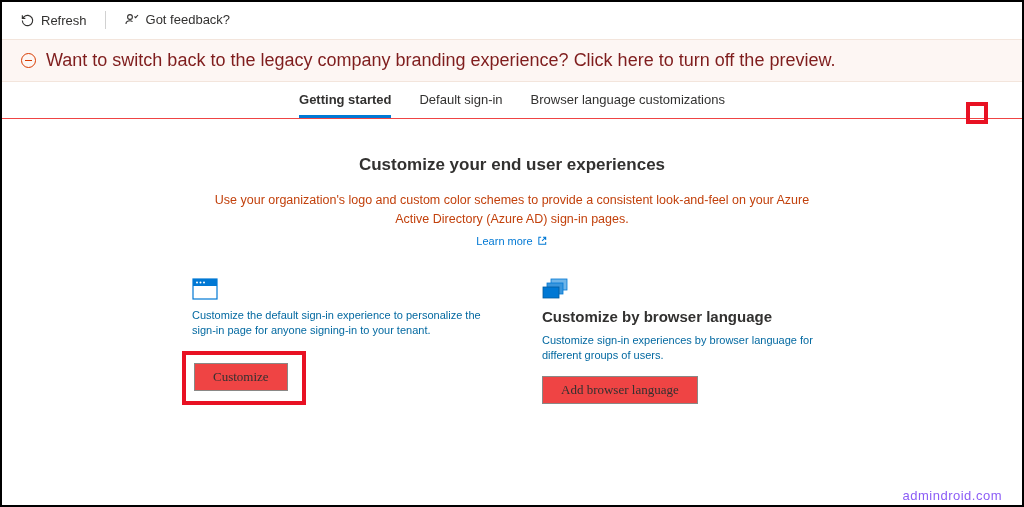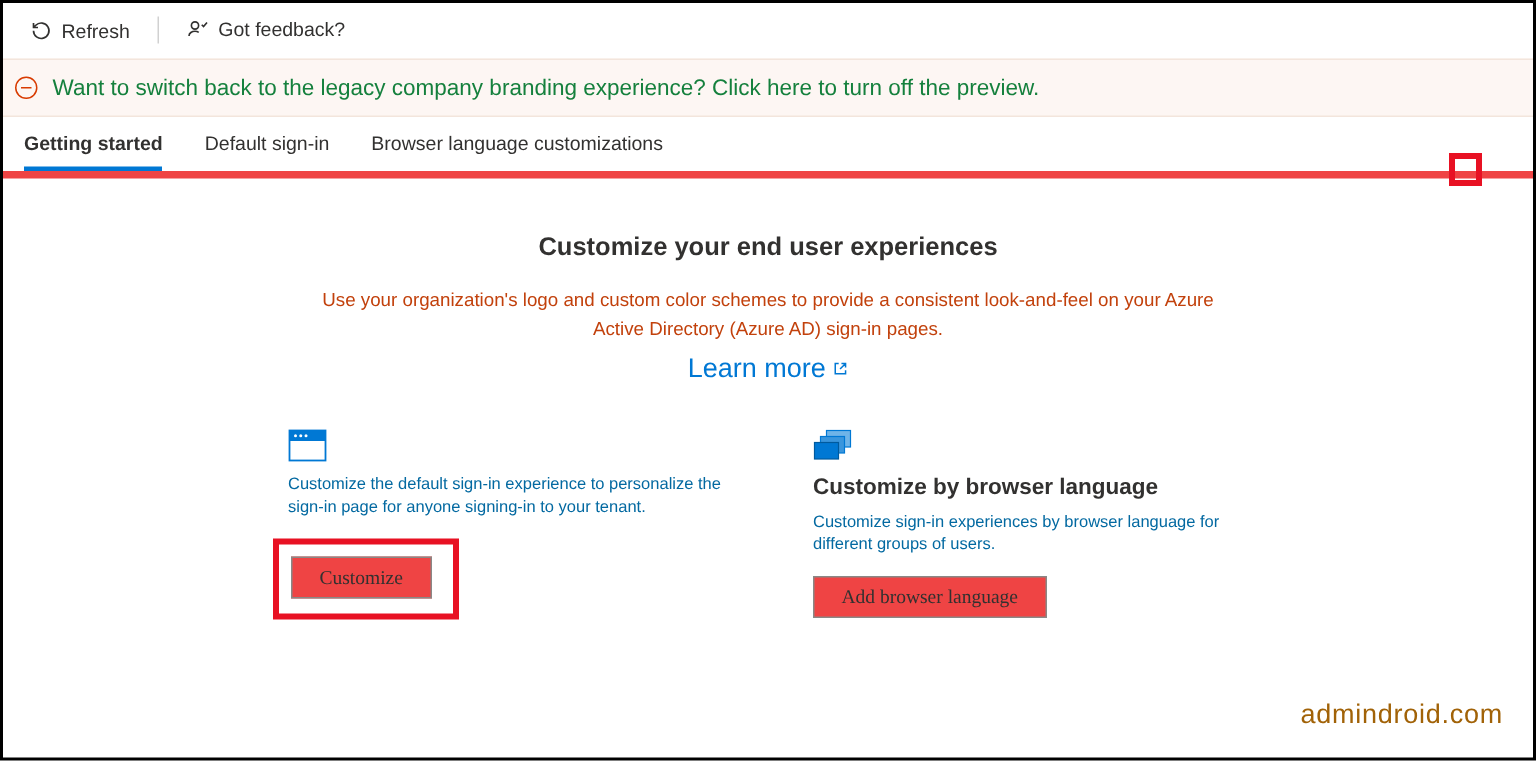--- a/index.html
+++ b/index.html
@@ -38,39 +38,40 @@
     background: #d1d1d1;
     margin: 0 6px;
   }
   .info-bar {
     display: flex;
     align-items: center;
     gap: 10px;
     background: #fdf6f3;
     border-top: 1px solid #f3e5dc;
     border-bottom: 1px solid #f3e5dc;
-    padding: 10px 8px;
-    color: #15803d;
-    font-size: 15px;
+    padding: 10px 19px;
+    color: #7f1d1d;
+    font-size: 18px;
   }
   .info-icon-circle {
     width: 15px; height: 15px;
     border: 1.5px solid #d83b01;
     border-radius: 50%;
     display: flex;
     align-items: center;
     justify-content: center;
     flex-shrink: 0;
   }
   .info-icon-circle span { width: 7px; height: 1.5px; background:#d83b01; display:block; }
   .tabs {
     display: flex;
     gap: 28px;
     padding: 0 14px;
-    border-bottom: 5px solid #ef4444;
+    border-bottom: 1px solid #ef4444;
+    justify-content: center;
   }
   .tab {
     padding: 10px 0 8px 0;
     font-size: 13px;
     color: #323130;
     cursor: pointer;
     border-bottom: 3px solid transparent;
   }
   .tab.active {
     font-weight: 600;
@@ -96,21 +97,21 @@
   }
   .sub {
     font-size: 12.5px;
     color: #c2410c;
     line-height: 1.5;
     max-width: 620px;
     margin: 0 auto;
   }
   .learn-more {
     color: #0078d4;
-    font-size: 18px;
+    font-size: 11px;
     margin-top: 6px;
     display: inline-flex;
     align-items: center;
     gap: 4px;
     cursor: pointer;
   }
   .cards {
     display: flex;
     justify-content: center;
     gap: 60px;
@@ -142,23 +143,23 @@
   }
   .red-box-customize {
     border: 4px solid #e81123;
     display: inline-block;
     padding: 8px 14px 10px 8px;
     margin-left: -10px;
   }
   .watermark {
     position: absolute;
     right: 20px;
-    bottom: 18px;
-    color: #a16207;
-    font-size: 18px;
+    bottom: 2px;
+    color: #8b5cf6;
+    font-size: 13px;
     letter-spacing: 0.5px;
   }
   svg { display: block; }
 </style>
 </head>
 <body>
 
 <div class="toolbar">
   <button class="toolbar-btn">
     <span>

